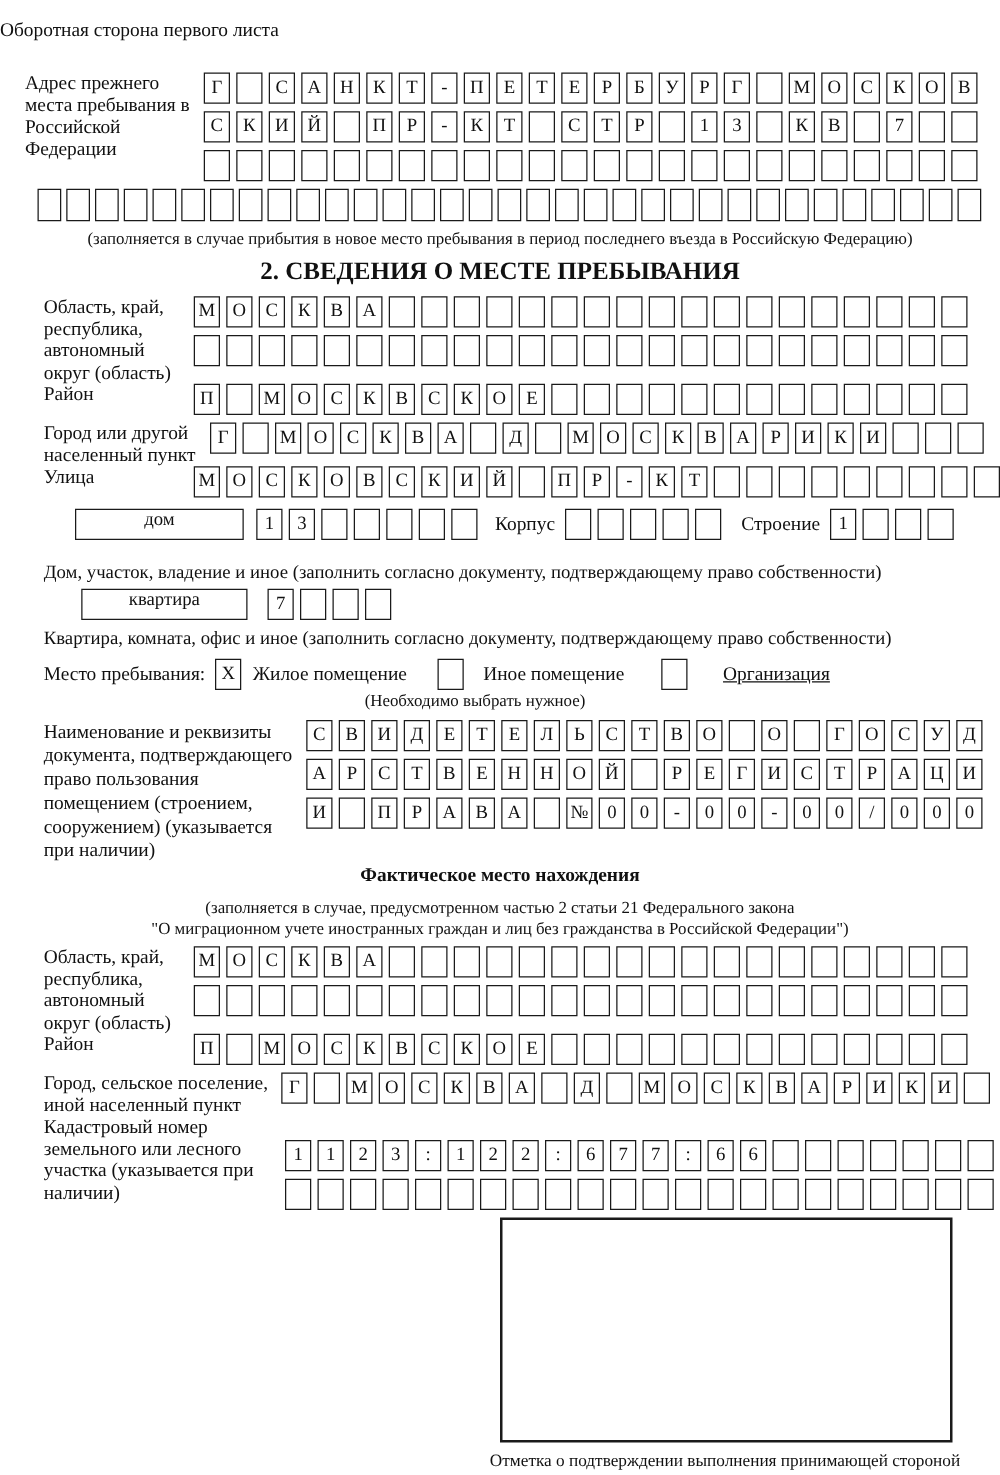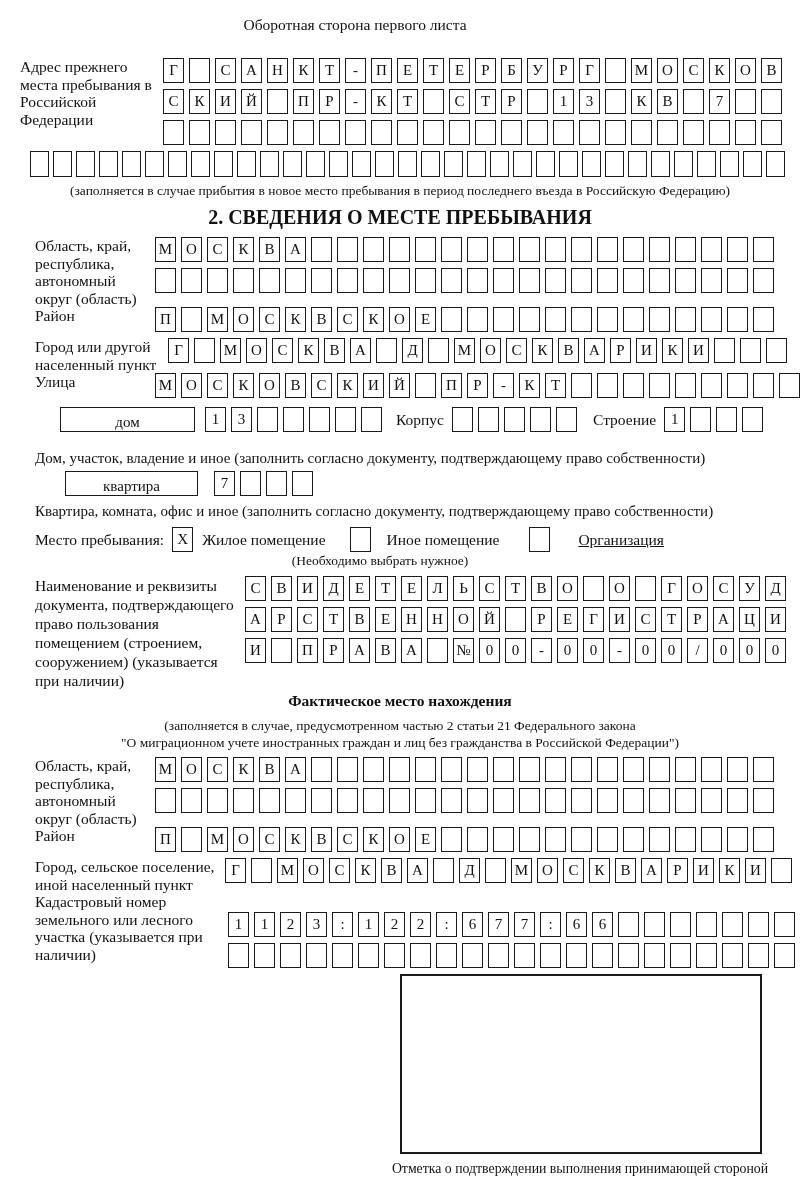--- a/index.html
+++ b/index.html
@@ -1,42 +1,42 @@
 <!DOCTYPE html>
 <html><head>
 <meta charset="utf-8">
 <style>
   * { margin:0; padding:0; box-sizing:border-box; }
   html,body { background:#fff; }
   .page {
     width:800px; height:1180px; margin:0 auto; background:#fff; color:#111;
     font-family:"Liberation Serif","DejaVu Serif",serif; overflow:hidden; position:relative;
   }
-  .side-note { text-align:center; padding:16px 90px 0 0; font-size:15.5px; }
+  .side-note { text-align:left; padding:16px 90px 0 0; font-size:15.5px; }
 
   .cellrow { display:flex; gap:5px; margin-bottom:6px; }
   .cell {
     width:21px; height:25px; flex:0 0 21px;
     border:1.6px solid #1a1a1a; background:#fff;
     display:flex; align-items:center; justify-content:center;
     font-size:15px; line-height:1; font-family:"Liberation Serif","DejaVu Serif",serif;
   }
   .small .cell { width:19px; flex:0 0 19px; height:26px; }
   .small { gap:4px; }
 
   .field { display:flex; align-items:flex-start; margin-left:35px; }
   .flabel { font-size:15.5px; line-height:17.5px; flex-shrink:0; }
 
   .caption-center { text-align:center; font-size:13.5px; margin:1px 0 0 0; }
   .caption-left   { font-size:15px; margin:1px 0 3px 35px; }
   .sec-title { text-align:center; font-weight:bold; font-size:20px; margin:7px 0 8px 0; }
 
   .boxfield {
     border:1.6px solid #1a1a1a; height:25px; display:flex;
-    align-items:flex-end; justify-content:center; font-size:15px;
+    align-items:flex-start; justify-content:center; font-size:15px;
   }
   .inline-label { font-size:15.5px; line-height:25px; white-space:nowrap; }
 
   .mesto-row { display:flex; align-items:center; margin-left:35px; margin-top:7px; }
   .mesto-row .cellrow { margin-bottom:0; }
 
   .stamp-wrap { margin-left:400px; width:380px; margin-top:0px; }
   .stamp-box { width:362px; height:180px; border:2px solid #1a1a1a; background:#fff; }
   .stamp-caption { width:380px; margin-left:-10px; margin-top:6px; text-align:center; font-size:13.8px; line-height:18.5px; }
 </style>

